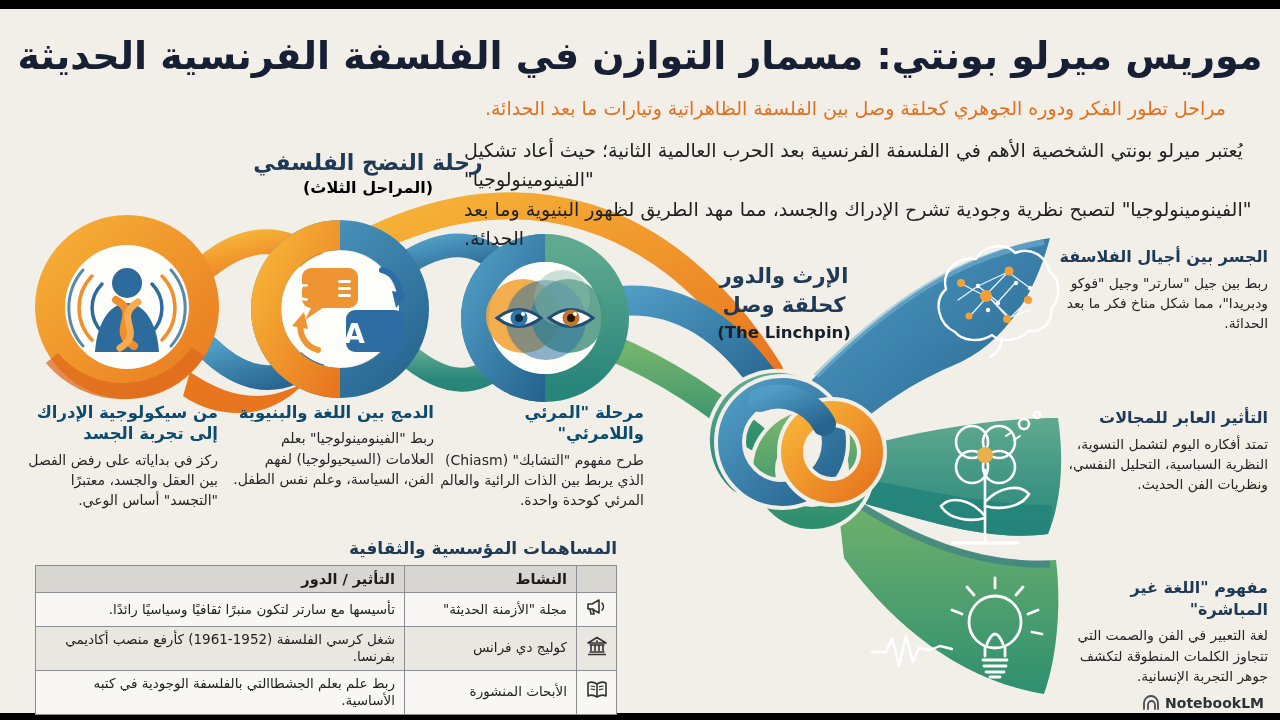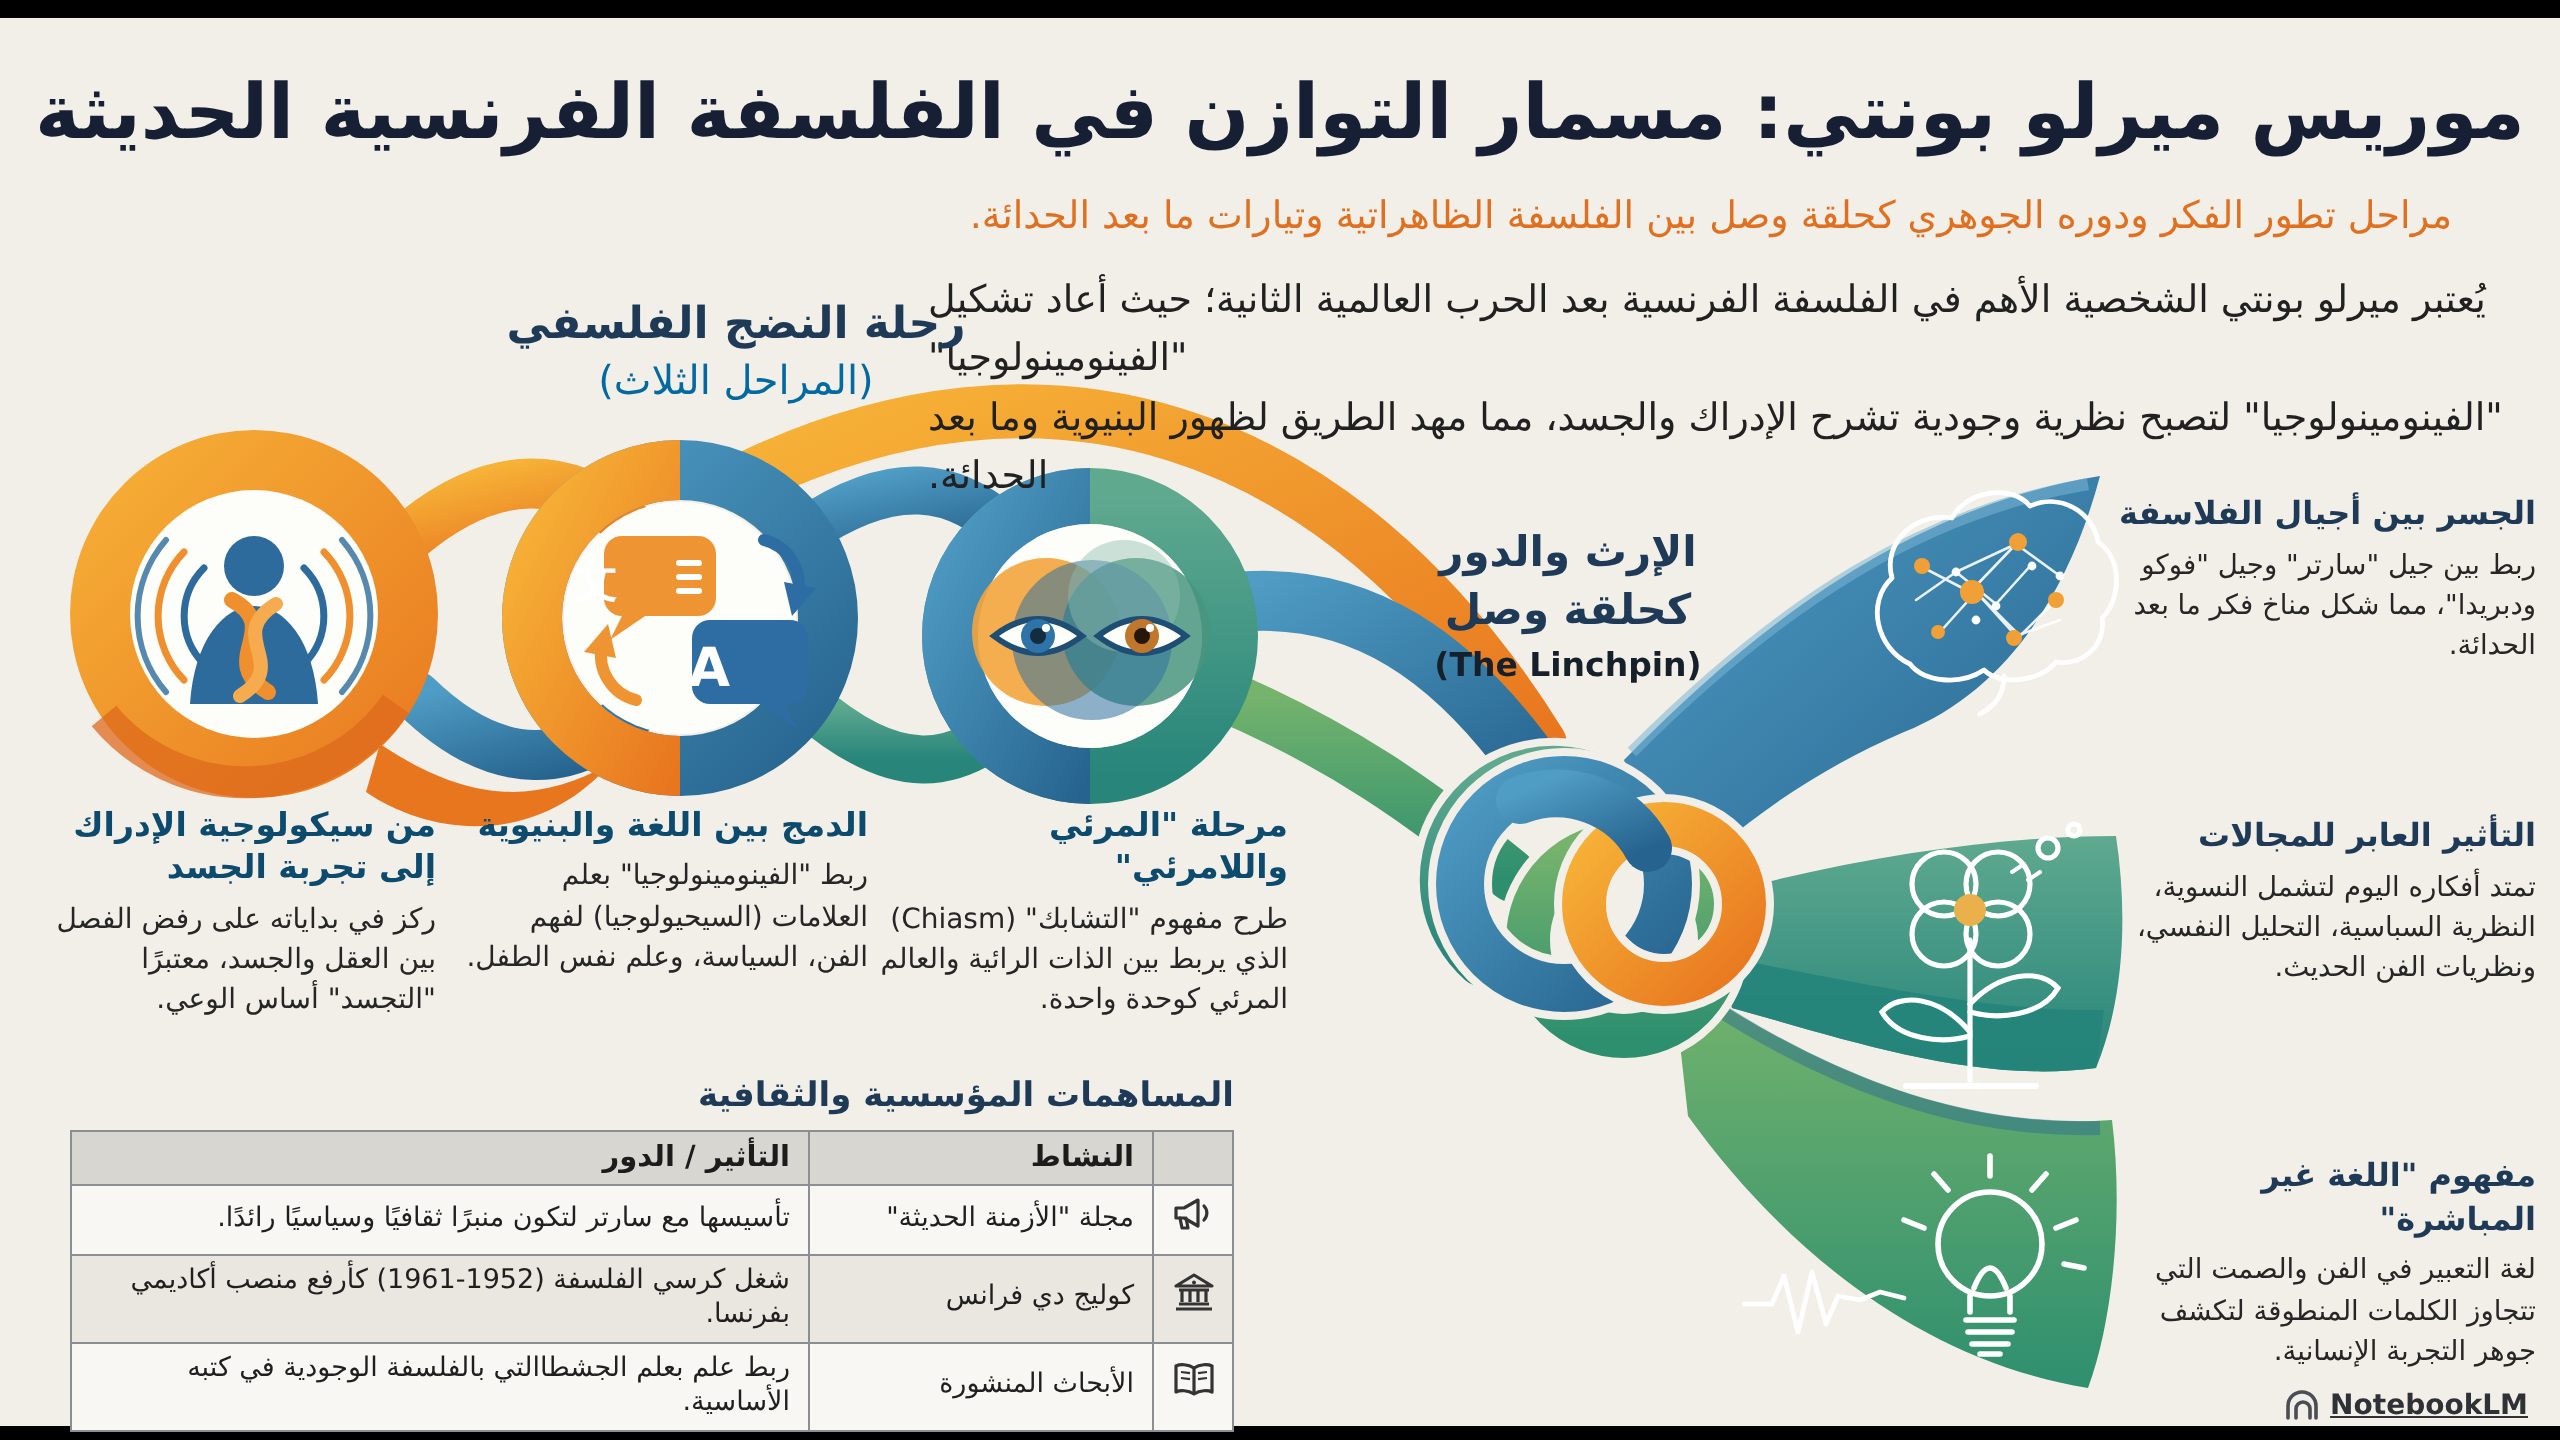--- a/index.html
+++ b/index.html
@@ -22,21 +22,21 @@
   #subtitle {
     top:97px; right:54px; text-align:right;
     font-size:19px; font-weight:400; color:#e0701f;
   }
   #intro {
     top:136px; right:26px; width:790px; text-align:left;
     font-size:19px; line-height:1.55; color:#212121;
   }
   #journey-head { top:150px; left:248px; width:240px; text-align:center; }
   #journey-head .jh1 { font-size:22px; font-weight:800; color:#1e3a57; }
-  #journey-head .jh2 { font-size:20px; color:#0369a1; margin-top:3px; }
+  #journey-head .jh2 { font-size:16px; color:#000000; margin-top:3px;font-weight:bold; }
 
   .stage-col { top:402px; text-align:right; }
   #stage-col-1 { left:22px;  width:196px; }
   #stage-col-2 { left:232px; width:202px; }
   #stage-col-3 { left:438px; width:206px; }
   .stage-col .st { font-size:16.5px; font-weight:800; color:#0c4a6e; line-height:1.3; }
   .stage-col .sb { font-size:14px; color:#262626; line-height:1.45; margin-top:5px; }
 
   #linchpin { top:262px; left:688px; width:192px; text-align:center; }
   #linchpin .lp { font-size:21px; font-weight:800; color:#1e3a57; line-height:1.4; }
@@ -54,21 +54,21 @@
   th { background:#d8d6d1; font-size:14.5px; font-weight:700; color:#1c1c1c; height:27px; }
   td { font-size:13.5px; color:#1f1f1f; height:33px; line-height:1.3; }
   tr.alt td { background:#eae7e1; }
   tr.plain td { background:#f9f7f3; }
   td.icon-cell, th.icon-cell { width:40px; text-align:center; padding:2px; }
   td.act-cell, th.act-cell { width:172px; }
 
   #footer {
     position:absolute; right:16px; bottom:9px; z-index:3;
     display:flex; align-items:center; gap:5px; direction:ltr;
-    font-size:14px; font-weight:600; color:#2e3135;text-decoration:underline;
+    font-size:14px; font-weight:600; color:#2e3135;
   }
 </style>
 </head>
 <body>
 
 <div id="stage">
   <div id="bar-top" class="bar"></div>
   <div id="bar-bottom" class="bar"></div>
 
   <svg id="art" width="1280" height="720" viewBox="0 0 1280 720">

